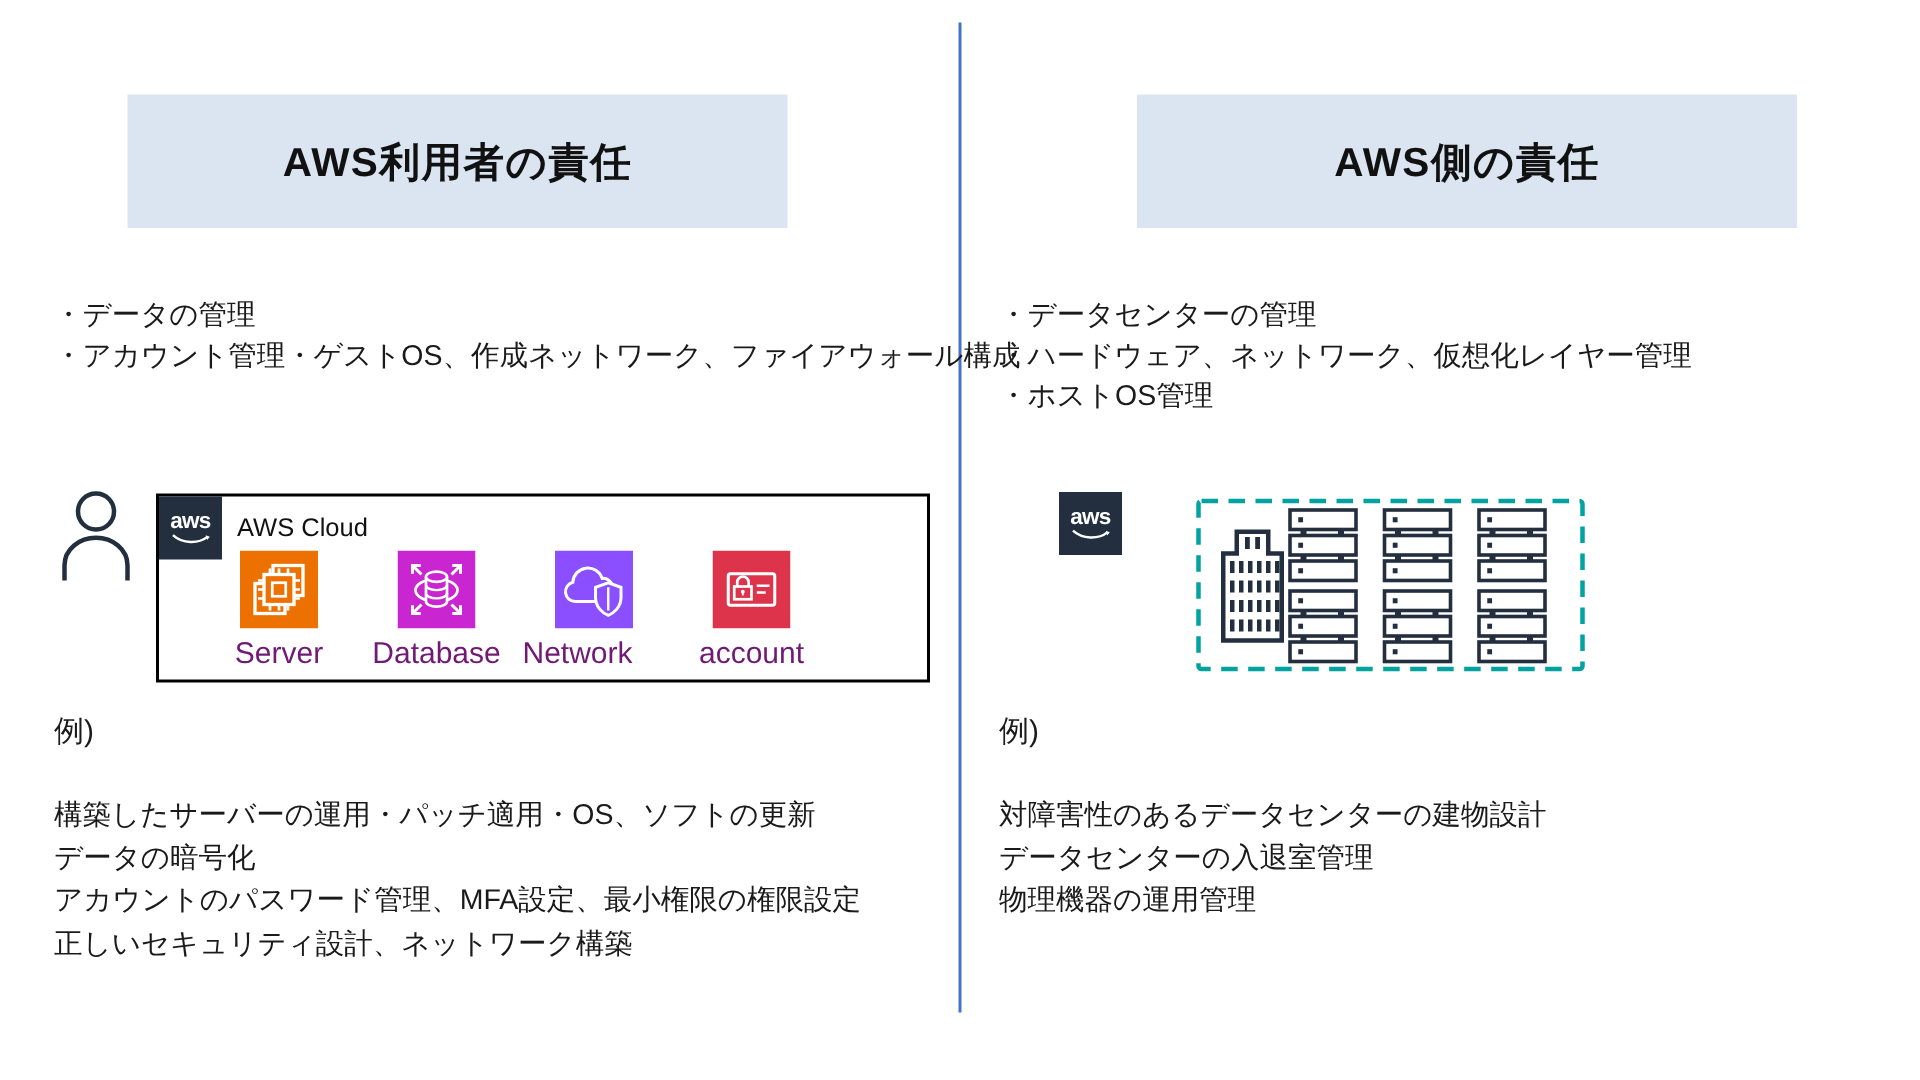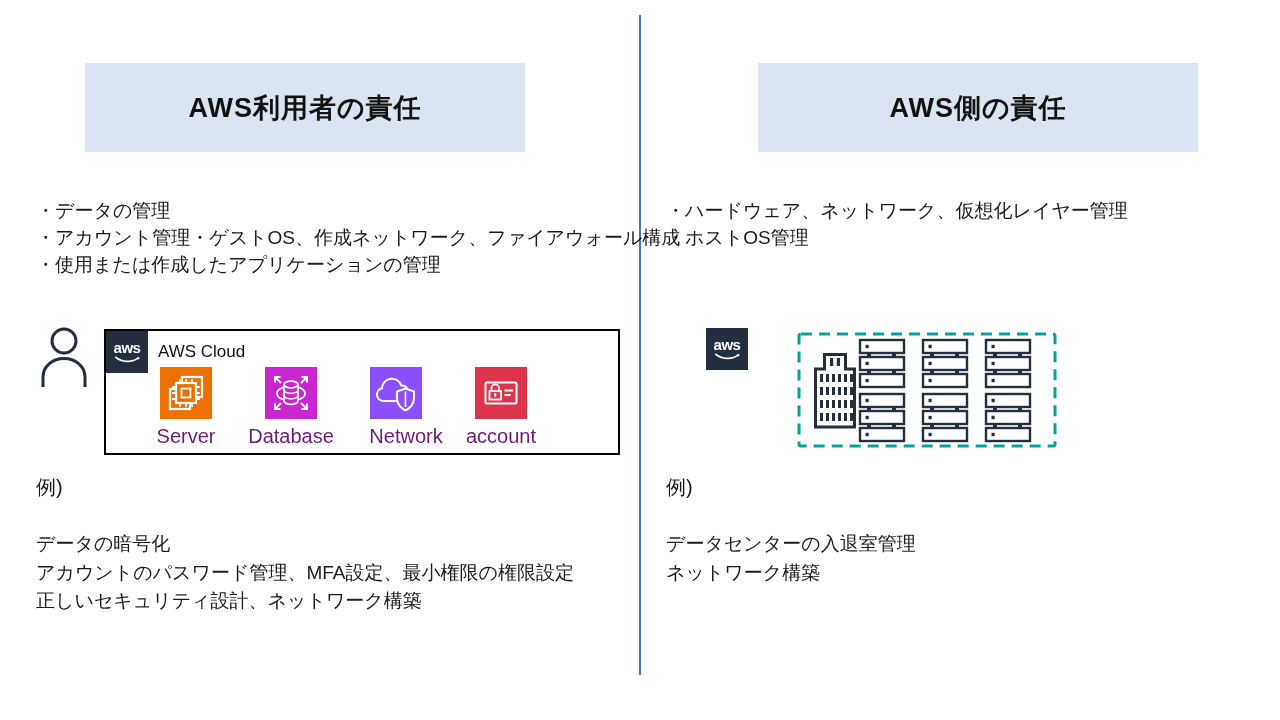--- a/index.html
+++ b/index.html
@@ -32,21 +32,20 @@
 
   <div class="abs divider"></div>
 
   <div class="abs hdr hdr-left">
     <span>AWS利用者の責任</span>
   </div>
 
   <ul class="abs bullets bullets-left">
     <li>・データの管理</li>
     <li>・アカウント管理・ゲストOS、作成ネットワーク、ファイアウォール構成</li>
-    <li>・使用または作成したアプリケーションの管理</li>
   </ul>
 
   <svg class="abs person" width="48" height="62" viewBox="0 0 48 62">
     <circle cx="24" cy="15" r="12" fill="none" stroke="#232F3E" stroke-width="3"></circle>
     <path d="M3 61 V51 C3 40 13 32.5 24 32.5 C35 32.5 45 40 45 51 V61" fill="none" stroke="#232F3E" stroke-width="3"></path>
   </svg>
 
   <div class="abs cloud-box">
     <div class="abs aws-badge badge-in-box">
       <span class="aws-word">aws</span>
@@ -99,36 +98,38 @@
       <rect x="10.5" y="15.5" width="31" height="21" rx="1.5" fill="none" stroke="#fff" stroke-width="2"></rect>
       <path d="M16.5 24 v-2.8 a3.8 3.8 0 0 1 7.6 0 V24" fill="none" stroke="#fff" stroke-width="1.8"></path>
       <rect x="14.5" y="24" width="11.5" height="8.5" fill="none" stroke="#fff" stroke-width="1.8"></rect>
       <circle cx="20.2" cy="27.5" r="1.3" fill="#fff"></circle>
       <path d="M20.2 28 v2" stroke="#fff" stroke-width="1.2"></path>
       <path d="M29.5 23.5 h8.5 M29.5 28 h6" stroke="#fff" stroke-width="1.8"></path>
     </svg>
 
     <div class="abs svc-label" style="left:25px">Server</div>
     <div class="abs svc-label" style="left:130px">Database</div>
-    <div class="abs svc-label" style="left:245px">Network</div>
+    <div class="abs svc-label" style="left:224px">Network</div>
     <div class="abs svc-label" style="left:340px">account</div>
   </div>
 
   <div class="abs example-label ex-left">例)</div>
   <ul class="abs examples ex-left">
+    <li>構築したサーバーの運用・パッチ適用・OS、ソフトの更新</li>
     <li>データの暗号化</li>
     <li>アカウントのパスワード管理、MFA設定、最小権限の権限設定</li>
     <li>正しいセキュリティ設計、ネットワーク構築</li>
   </ul>
 
   <div class="abs hdr hdr-right">
     <span>AWS側の責任</span>
   </div>
 
   <ul class="abs bullets bullets-right">
+    <li>・データセンターの管理</li>
     <li>・ハードウェア、ネットワーク、仮想化レイヤー管理</li>
     <li>・ホストOS管理</li>
   </ul>
 
   <div class="abs aws-badge badge-right">
     <span class="aws-word">aws</span>
     <svg width="28" height="9" viewBox="0 0 30 10">
       <path d="M2 2 C 9 8.5, 21 8.5, 27.5 3.2" stroke="#fff" stroke-width="1.8" fill="none"></path>
       <path d="M26.3 2 l3 1.1 -2 2.4 z" fill="#fff"></path>
     </svg>
@@ -193,17 +194,18 @@
     <use href="#srvstack" x="62" y="8"></use>
     <use href="#srvstack" x="125" y="8"></use>
     <use href="#srvstack" x="188" y="8"></use>
     <use href="#srvstack" x="62" y="62"></use>
     <use href="#srvstack" x="125" y="62"></use>
     <use href="#srvstack" x="188" y="62"></use>
   </svg>
 
   <div class="abs example-label ex-right">例)</div>
   <ul class="abs examples ex-right">
+    <li>対障害性のあるデータセンターの建物設計</li>
     <li>データセンターの入退室管理</li>
-    <li>ネットワーク構築</li>
+    <li>物理機器の運用管理</li>
   </ul>
 
 </div>
 
 </body></html>

